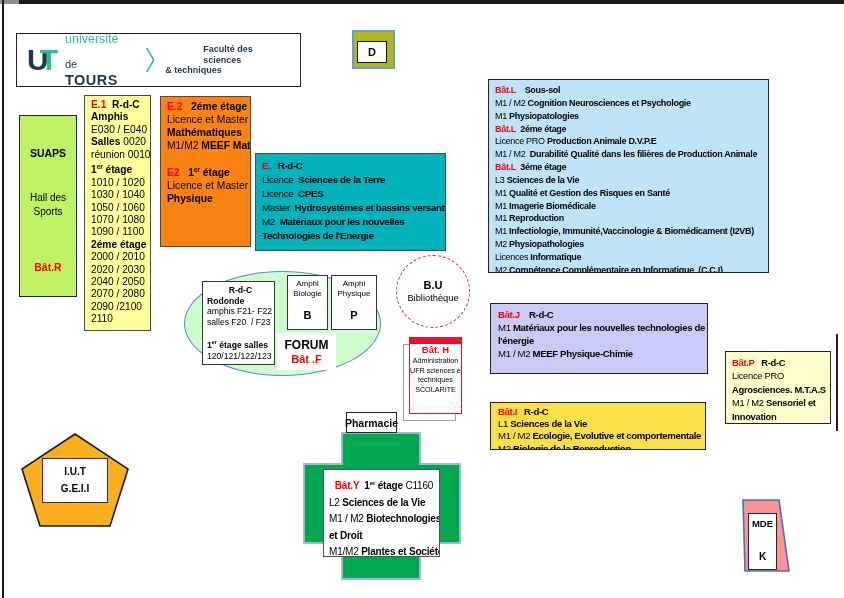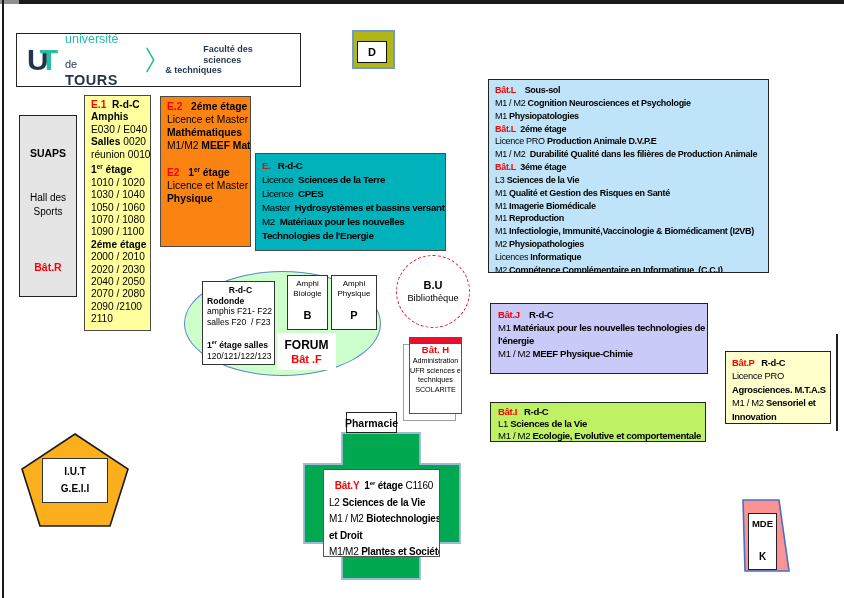--- a/index.html
+++ b/index.html
@@ -55,21 +55,21 @@
       <span style="color: rgb(31, 53, 73);">&amp; techniques</span>
     </div>
   </div>
 
   <div class="abs" style="left: 352px; top: 30px; width: 43px; height: 39px; border: 2.5px solid rgb(111, 154, 201); background-color: rgb(179, 182, 24);">
     <div class="abs" style="left:3px;bottom:4px;width:30px;height:22px;background:#fff;border:1.2px solid #111;display:flex;align-items:center;justify-content:center;">
       <span style="font-weight:bold;font-size:11px;">D</span>
     </div>
   </div>
 
-  <div class="abs flexcc" style="left:19px;top:115px;width:58px;height:182px;border:1.3px solid #222;background:#e5e5e5;padding-top:31px;">
+  <div class="abs flexcc" style="left:19px;top:115px;width:58px;height:182px;border:1.3px solid #222;background:#bef264;padding-top:31px;">
     <span style="font-weight:bold;font-size:10.5px;">SUAPS</span>
     <span style="margin-top:32px;font-size:10px;line-height:14px;">Hall des</span>
     <span style="font-size:10px;line-height:14px;">Sports</span>
     <span style="margin-top:42px;font-weight:bold;font-size:10.5px;color:#ff0000;">Bât.R</span>
   </div>
 
   <div class="abs bx e1f" style="left: 84px; top: 95px; width: 67px; height: 236px; background-color: rgb(255, 255, 158);">
       <div class="line"><span class="s-red">E.1</span><span class="s-bold">  R-d-C</span></div>
       <div class="line"><span class="s-bold">Amphis</span></div>
       <div class="line"><span class="s-reg">E030 / E040</span></div>
@@ -195,21 +195,21 @@
 
   <div class="abs bx batpf" style="left: 725px; top: 351px; width: 106px; height: 73px; border-color: rgb(34, 34, 34); background-color: rgb(255, 255, 204);">
       <div class="line"><span class="s-red">Bât.P</span><span class="s-bold">   R-d-C</span></div>
       <div class="line"><span class="s-reg">Licence PRO</span></div>
       <div class="line"><span class="s-bold">Agrosciences. M.T.A.S</span></div>
       <div class="line"><span class="s-reg">M1 / M2 </span><span class="s-bold">Sensoriel et</span></div>
       <div class="line"><span class="s-bold">Innovation</span></div>
     </div>
   <div class="abs" style="left:836px;top:334px;width:2px;height:97px;background:#222;"></div>
 
-  <div class="abs bx batif" style="left: 490px; top: 402px; width: 216px; height: 40px; border-color: rgb(34, 34, 34); background-color: #bef264;">
+  <div class="abs bx batif" style="left: 490px; top: 402px; width: 216px; height: 48px; border-color: rgb(34, 34, 34); background-color: #fde047;">
       <div class="line"><span class="s-red">Bât.I</span><span class="s-bold">   R-d-C</span></div>
       <div class="line"><span class="s-reg">L1 </span><span class="s-bold">Sciences de la Vie</span></div>
       <div class="line"><span class="s-reg">M1 / M2 </span><span class="s-bold">Ecologie, Evolutive et comportementale</span></div>
       <div class="line"><span class="s-reg">M2 </span><span class="s-bold">Biologie de la Reproduction</span></div>
     </div>
 
   <svg class="abs" style="left:20px;top:433px;" width="110" height="95" viewBox="0 0 110 95">
     <polygon points="55,1 108,36 90,93 20,93 2,36" stroke="#1a1a1a" stroke-width="1.6" fill="#FBAF1C"></polygon>
   </svg>
   <div class="abs flexcc" style="left:42px;top:458px;width:66px;height:45px;background:#fff;border:1.2px solid #333;justify-content:center;gap:7px;">

